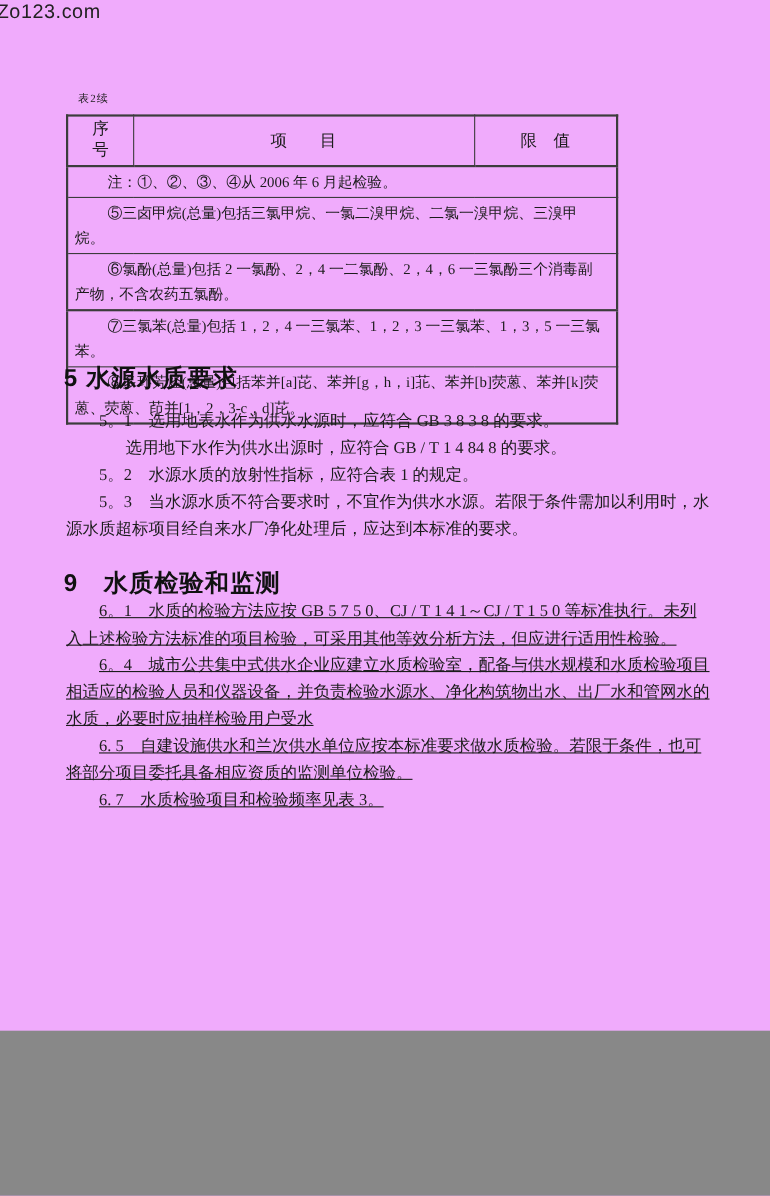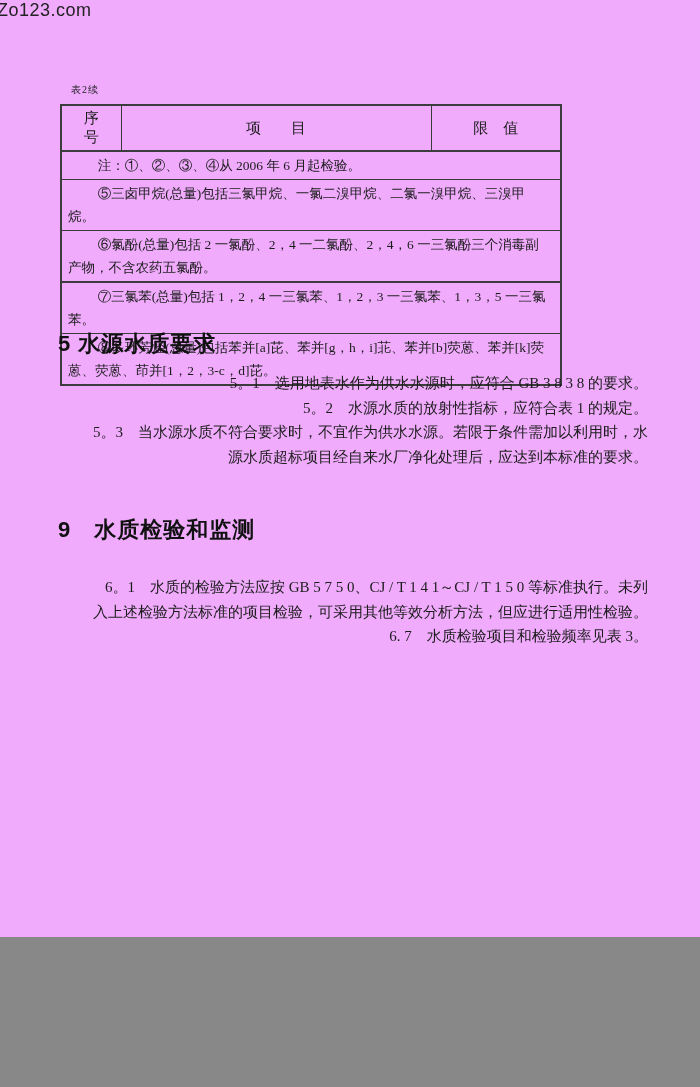--- a/index.html
+++ b/index.html
@@ -55,22 +55,22 @@
     font-weight:bold;font-size:22px;color:#111;
     letter-spacing:1px;
   }
   #h5{top:329px;}
   #h6{top:515px;}
   .paras{
     position:absolute;left:60px;width:588px;
     font-size:15px;line-height:24.5px;
   }
   #sec5-paras{top:371px;}
-  #sec6-paras{top:575px;}
-  .para{margin:0;text-indent:2em;text-align:right;}
+  #sec6-paras{top:544px;text-decoration:underline;}
+  .para{margin:0;text-indent:2em;}
   .para.ind3{text-indent:3.6em;}
   .para.ind4{text-indent:4.3em;}
   .page-number{
     position:absolute;left:630px;top:1058px;
     font-size:15px;
   }
 </style>
 </head>
 <body>
 
@@ -110,26 +110,29 @@
     <tr>
       <td colspan="3" class="note-cell">⑧多环芳烃(总量)包括苯并[a]芘、苯并[g，h，i]苝、苯并[b]荧蒽、苯并[k]荧蒽、荧蒽、茚并[1，2，3-c，d]芘。</td>
     </tr>
   </tbody>
     </table>
 
   <div class="sec-heading" id="h5">5 水源水质要求</div>
 
   <div class="paras" id="sec5-paras">
     <p class="para">5。1　选用地表水作为供水水源时，应符合 GB 3 8 3 8 的要求。</p>
+    <p class="para ind3">选用地下水作为供水出源时，应符合 GB / T 1 4 84 8 的要求。</p>
     <p class="para">5。2　水源水质的放射性指标，应符合表 1 的规定。</p>
     <p class="para">5。3　当水源水质不符合要求时，不宜作为供水水源。若限于条件需加以利用时，水源水质超标项目经自来水厂净化处理后，应达到本标准的要求。</p>
   </div>
 
   <div class="sec-heading" id="h6">9　水质检验和监测</div>
 
   <div class="paras" id="sec6-paras">
     <p class="para">6。1　水质的检验方法应按 GB 5 7 5 0、CJ / T 1 4 1～CJ / T 1 5 0 等标准执行。未列入上述检验方法标准的项目检验，可采用其他等效分析方法，但应进行适用性检验。</p>
+    <p class="para">6。4　城市公共集中式供水企业应建立水质检验室，配备与供水规模和水质检验项目相适应的检验人员和仪器设备，并负责检验水源水、净化构筑物出水、出厂水和管网水的水质，必要时应抽样检验用户受水</p>
+    <p class="para">6. 5　自建设施供水和兰次供水单位应按本标准要求做水质检验。若限于条件，也可将部分项目委托具备相应资质的监测单位检验。</p>
     <p class="para">6. 7　水质检验项目和检验频率见表 3。</p>
   </div>
 
   <div class="page-number">6</div>
 
 </div>
 
 </body></html>

